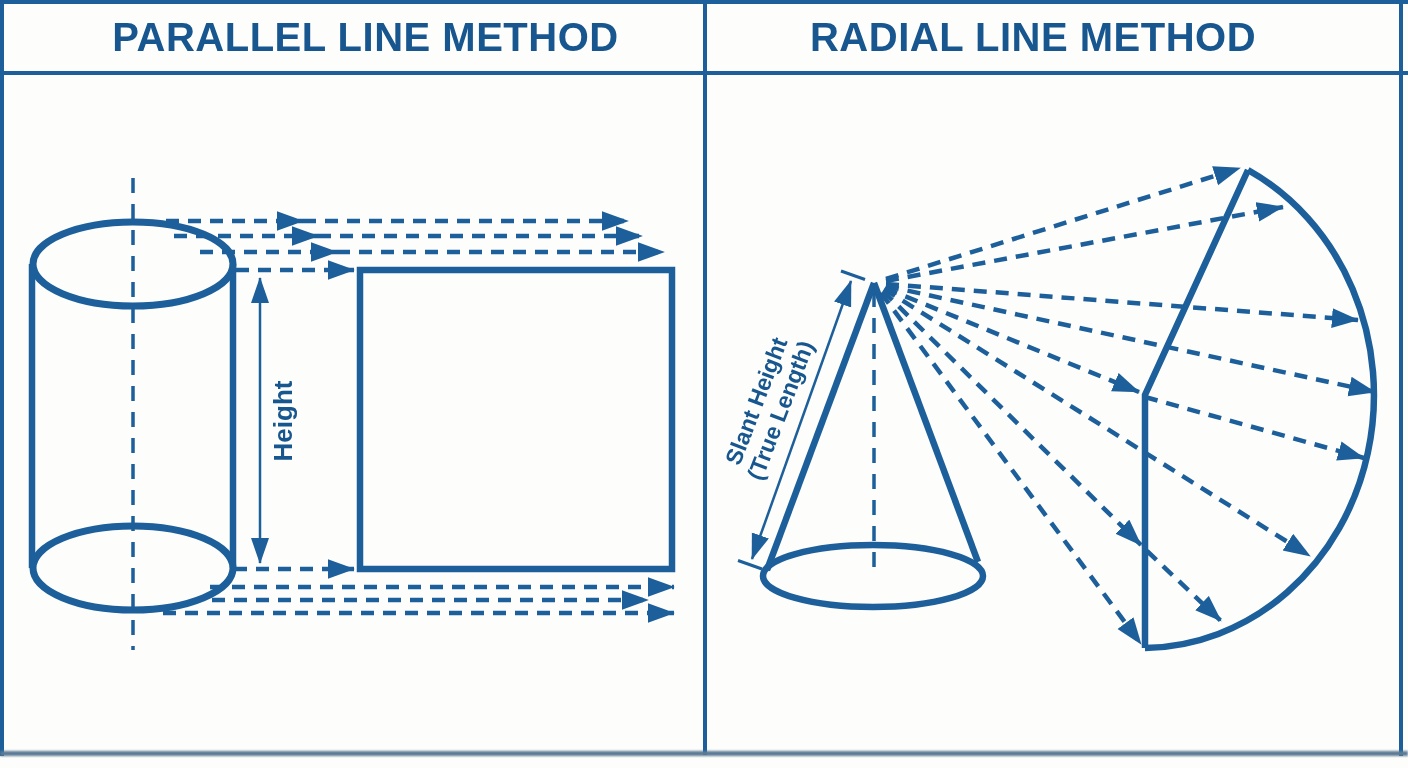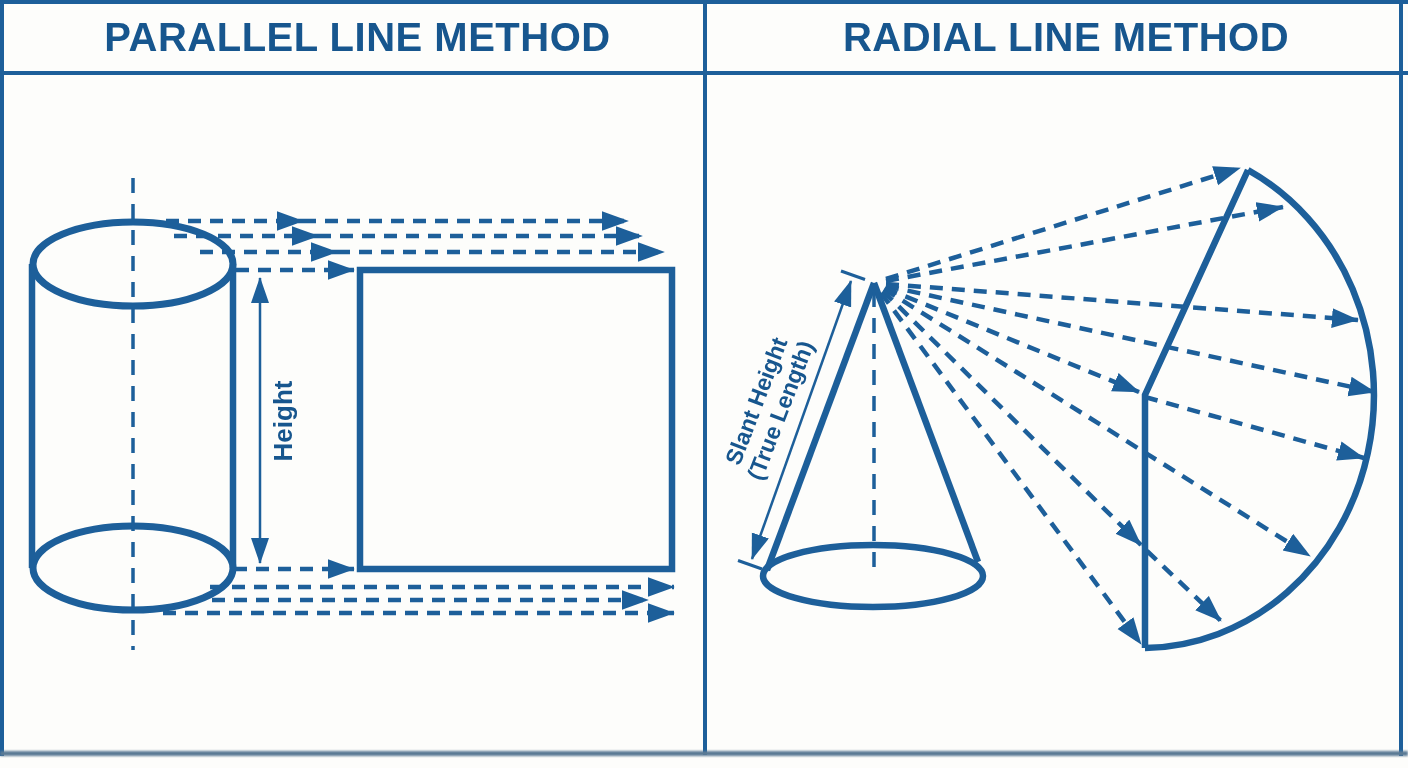--- a/index.html
+++ b/index.html
@@ -123,16 +123,16 @@
     <div>(True Length)</div>
   </div>
 
   <div class="hborder" style="left:0;top:0;width:1408px;height:4px;"></div>
   <div class="vborder" style="left:0;top:0;width:4px;height:756px;"></div>
   <div class="vborder" style="left:1399px;top:0;width:4px;height:756px;"></div>
   <div class="hborder" style="left:0;top:71px;width:1408px;height:4px;"></div>
   <div class="vborder" style="left:703px;top:0;width:4px;height:755px;"></div>
   <div id="bottom-border" class="hborder" style="left:0;top:751px;width:1408px;height:5px;"></div>
 
-  <div class="panel-title" style="left:8px;width:699px;">PARALLEL LINE METHOD</div>
-  <div class="panel-title" style="left:741px;width:650px;">RADIAL LINE METHOD</div>
+  <div class="panel-title" style="left:16px;width:699px;">PARALLEL LINE METHOD</div>
+  <div class="panel-title" style="left:708px;width:650px;">RADIAL LINE METHOD</div>
 
 </div>
 
 </body></html>

